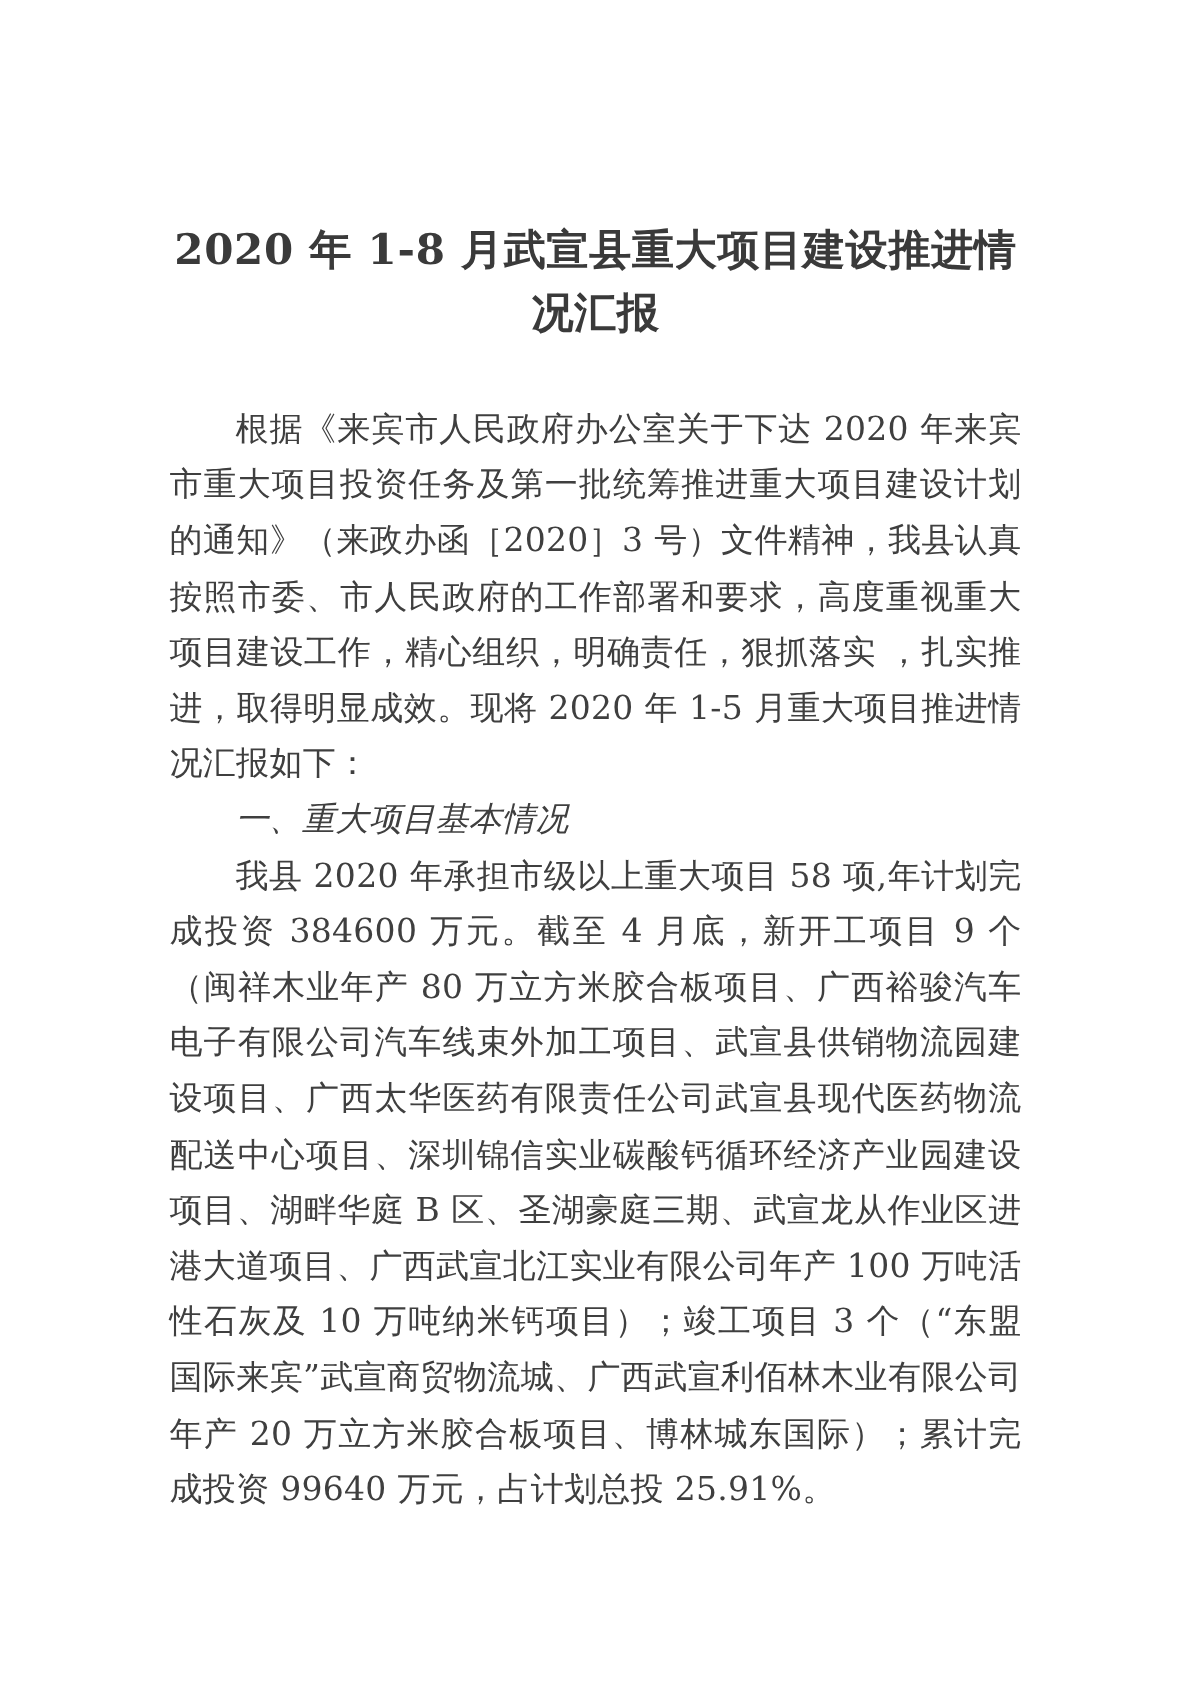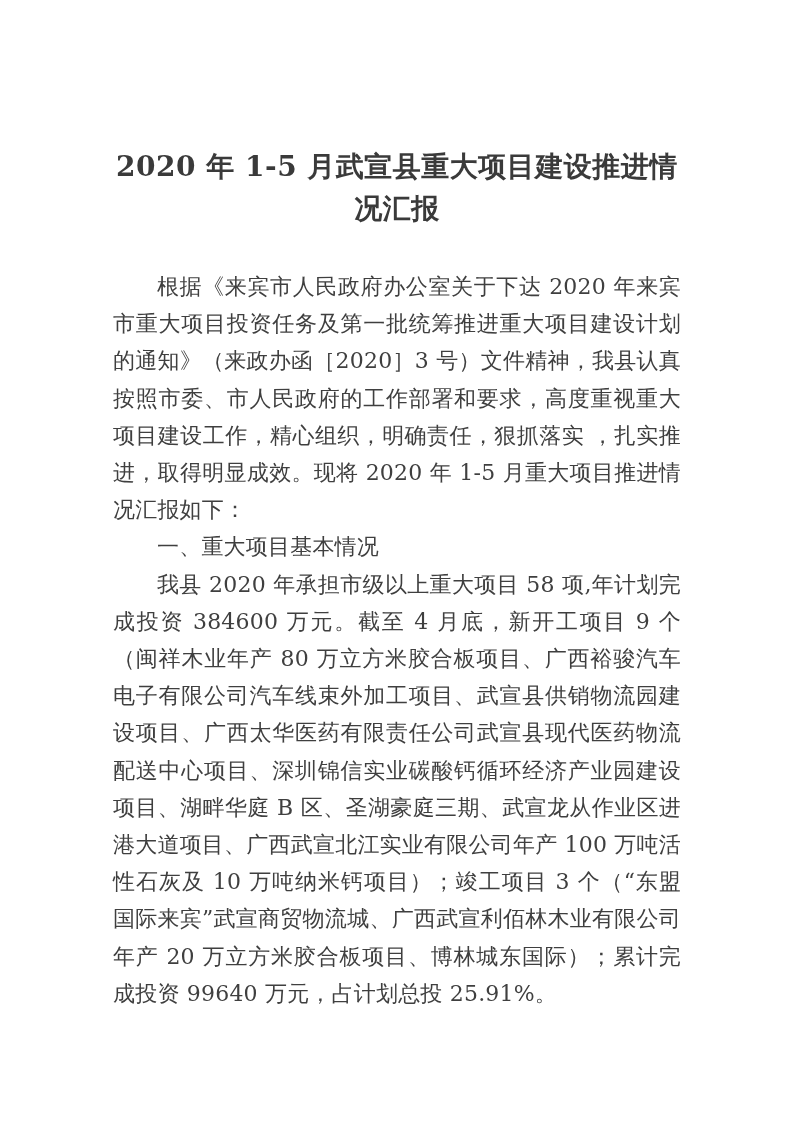--- a/index.html
+++ b/index.html
@@ -60,32 +60,33 @@
 
   .indent-2 {
     text-indent: 2em;
   }
 
   .gap-before-intro { margin-top: 38px; }
   .gap-none { margin-top: 0; }
 
   .section-heading {
     font-weight: 400;
+    font-style: italic;
   }
 
   
   .body-block:last-child { margin-bottom: 0; }
 </style>
 </head>
 <body>
 
 <div class="page">
   <div class="content">
 
-    <h1 class="doc-title">2020 年 1-5 月武宣县重大项目建设推进情况汇报</h1>
+    <h1 class="doc-title">2020 年 1-8 月武宣县重大项目建设推进情况汇报</h1>
 
     <p class="body-block indent-2 gap-before-intro">根据《来宾市人民政府办公室关于下达 2020 年来宾市重大项目投资任务及第一批统筹推进重大项目建设计划的通知》（来政办函［2020］3 号）文件精神，我县认真按照市委、市人民政府的工作部署和要求，高度重视重大项目建设工作，精心组织，明确责任，狠抓落实 ，扎实推进，取得明显成效。现将 2020 年 1-5 月重大项目推进情况汇报如下：</p>
 
     <p class="body-block indent-2 section-heading gap-none">一、重大项目基本情况</p>
 
     <p class="body-block indent-2 gap-none">我县 2020 年承担市级以上重大项目 58 项,年计划完成投资 384600 万元。截至 4 月底，新开工项目 9 个（闽祥木业年产 80 万立方米胶合板项目、广西裕骏汽车电子有限公司汽车线束外加工项目、武宣县供销物流园建设项目、广西太华医药有限责任公司武宣县现代医药物流配送中心项目、深圳锦信实业碳酸钙循环经济产业园建设项目、湖畔华庭 B 区、圣湖豪庭三期、武宣龙从作业区进港大道项目、广西武宣北江实业有限公司年产 100 万吨活性石灰及 10 万吨纳米钙项目）；竣工项目 3 个（“东盟国际来宾”武宣商贸物流城、广西武宣利佰林木业有限公司年产 20 万立方米胶合板项目、博林城东国际）；累计完成投资 99640 万元，占计划总投 25.91%。</p>
 
   </div>
 </div>
 

